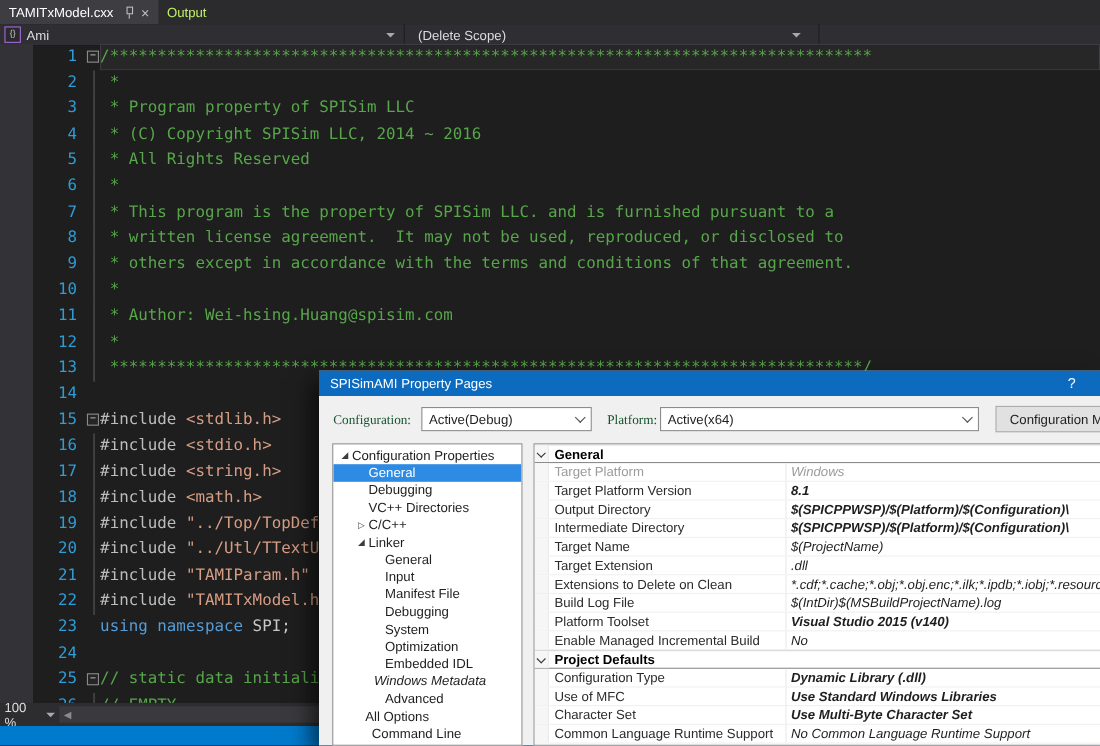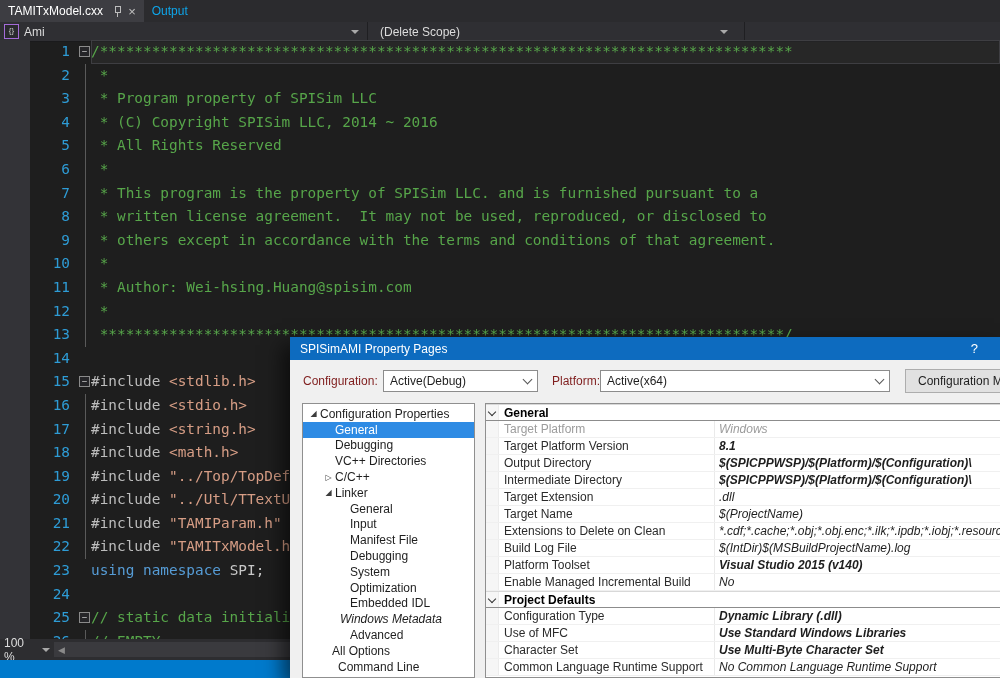--- a/index.html
+++ b/index.html
@@ -1,20 +1,20 @@
 <!DOCTYPE html>
 <html><head>
 <meta charset="utf-8">
 <style>
   html,body{margin:0;padding:0;background:#000;}
   #screen{position:relative;width:1000px;height:678px;overflow:hidden;background:#1E1E1E;
           font-family:"Liberation Sans",sans-serif;}
   
   #tabbar{position:absolute;left:0;top:0;width:1000px;height:22px;background:#2B2B2E;display:flex;}
-  .tab{display:flex;align-items:center;padding:0 8px;font-size:12px;color:#0ea5e9;height:22px;}
+  .tab{display:flex;align-items:center;padding:0 8px;font-size:12px;color:#bef264;height:22px;}
   .tab.active{background:#3D3D42;color:#FFFFFF;}
   .pin{display:inline-block;width:9px;height:11px;position:relative;margin:0 4px 0 10px;}
   .pin::before{content:'';position:absolute;left:2px;top:0;width:4px;height:5px;border:1px solid #BDBDBD;}
   .pin::after{content:'';position:absolute;left:4px;top:7px;width:1px;height:4px;background:#BDBDBD;}
   .tab-close{font-size:13px;color:#C0C0C0;margin-left:2px;line-height:1;}
   
   #navbar{position:absolute;left:0;top:22px;width:1000px;height:20px;background:#2F2F33;
           display:flex;align-items:center;border-bottom:1px solid #1A1A1C;box-sizing:border-box;}
   .navseg{height:100%;display:flex;align-items:center;box-sizing:border-box;border-right:1px solid #1F1F22;
           color:#DCDCDC;font-size:12px;}
@@ -44,21 +44,21 @@
   #zoomctl .caret-down{margin-left:8px;}
   #hscroll{flex:1;height:15px;background:#3A3A3E;margin-right:0;display:flex;align-items:center;}
   #hscroll .larr{color:#8A8A8A;font-size:9px;padding-left:4px;}
   #statusbar{position:absolute;left:0;top:660px;width:1000px;height:18px;background:#007ACC;z-index:5;}
   
   #dialog{position:absolute;left:290px;top:337px;width:712px;height:341px;background:#F0F0F0;z-index:10;
           box-shadow:-8px 8px 18px rgba(0,0,0,0.55);font-size:12px;color:#1E1E1E;}
   #dlg-title{position:absolute;left:0;top:0;width:100%;height:23px;background:#0D6BBF;color:#FFFFFF;
              display:flex;align-items:center;padding:0 10px;box-sizing:border-box;font-size:12px;}
   #dlg-help{margin-left:auto;margin-right:14px;font-size:13px;color:#FFFFFF;}
-  .dlg-label{position:absolute;font-size:12px;color:#7f1d1d;}
+  .dlg-label{position:absolute;font-size:12px;color:#14532d;font-family:Liberation Serif, serif;}
   .combo{position:absolute;height:22px;background:#FFFFFF;border:1px solid #8C8C8C;box-sizing:border-box;
          display:flex;align-items:center;padding:0 6px;font-size:12px;color:#1E1E1E;}
   .chev{width:6px;height:6px;border-right:1px solid #565656;border-bottom:1px solid #565656;
         transform:rotate(45deg);margin-left:auto;flex:none;margin-top:-3px;}
   #cfg-mgr-btn{position:absolute;left:615px;top:32px;width:170px;height:24px;background:#E1E1E1;
                border:1px solid #ADADAD;box-sizing:border-box;font-size:12px;color:#1E1E1E;
                display:flex;align-items:center;justify-content:flex-start;padding-left:12px;overflow:hidden;white-space:nowrap;}
   
   #tree{position:absolute;left:12px;top:66px;width:173px;height:275px;background:#FFFFFF;
         border:1px solid #8F8F8F;box-sizing:border-box;padding-top:2px;overflow:hidden;}
@@ -417,27 +417,27 @@
           <span class="pname">Output Directory</span>
           <span class="pval">$(SPICPPWSP)/$(Platform)/$(Configuration)\</span>
         </div>
         <div class="grow bold">
           <span class="gut"></span>
           <span class="pname">Intermediate Directory</span>
           <span class="pval">$(SPICPPWSP)/$(Platform)/$(Configuration)\</span>
         </div>
         <div class="grow">
           <span class="gut"></span>
+          <span class="pname">Target Name</span>
+          <span class="pval">$(ProjectName)</span>
+        </div>
+        <div class="grow">
+          <span class="gut"></span>
           <span class="pname">Target Extension</span>
           <span class="pval">.dll</span>
-        </div>
-        <div class="grow">
-          <span class="gut"></span>
-          <span class="pname">Target Name</span>
-          <span class="pval">$(ProjectName)</span>
         </div>
         <div class="grow">
           <span class="gut"></span>
           <span class="pname">Extensions to Delete on Clean</span>
           <span class="pval">*.cdf;*.cache;*.obj;*.obj.enc;*.ilk;*.ipdb;*.iobj;*.resources;*.tlb;*</span>
         </div>
         <div class="grow">
           <span class="gut"></span>
           <span class="pname">Build Log File</span>
           <span class="pval">$(IntDir)$(MSBuildProjectName).log</span>

